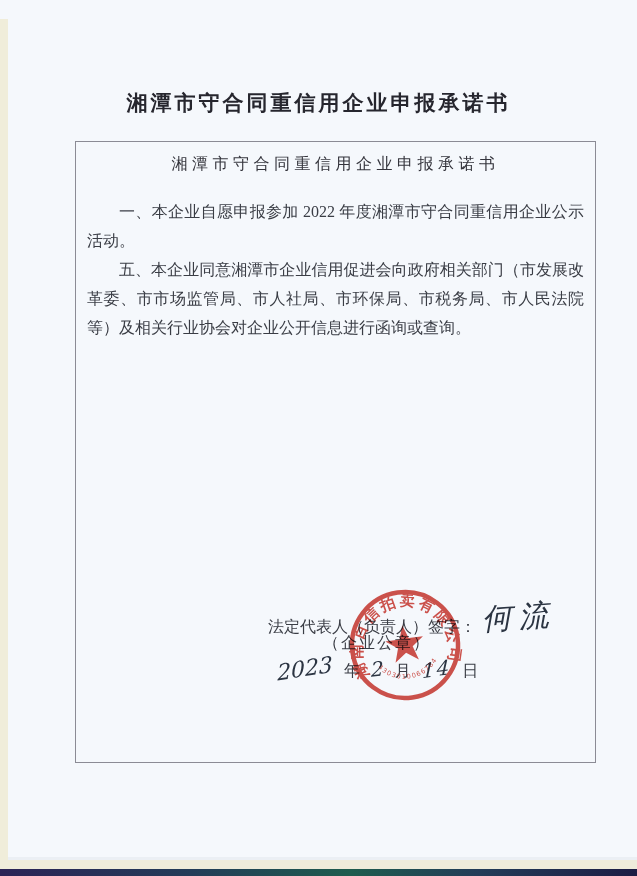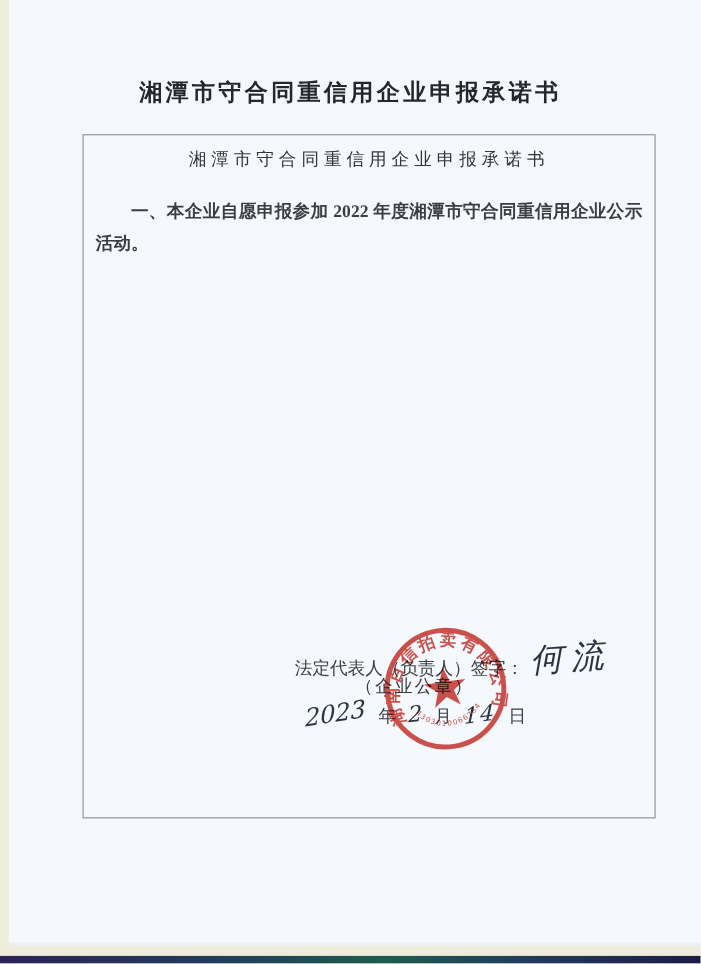--- a/index.html
+++ b/index.html
@@ -1,41 +1,41 @@
 <!DOCTYPE html>
 <html style="--seal-red: #d0443c; --ink-handwriting: #2b3442; --body-text: #3a3d45;"><head>
 <meta charset="utf-8">
 <style>
   html,body { margin:0; padding:0; }
   body {
     width:637px; height:876px; position:relative; overflow:hidden;
     background:#f5f8fc;
     font-family:"Liberation Serif","DejaVu Serif",serif;
   }
-  .page { position:absolute; inset:0; }
+  .page { position:absolute; inset:0;margin-top:19px; }
   .scan-left-strip { position:absolute; left:0; top:0; width:8px; height:876px; background:#f0edda; }
   .scan-bottom-cream { position:absolute; left:0; right:0; bottom:7px; height:9px; background:#efecdb; }
   .scan-bottom-dark { position:absolute; left:0; right:0; bottom:0; height:7px;
     background:linear-gradient(90deg,#2b2356,#233c58 30%,#1e5c4e 55%,#233c58 75%,#1c1c44); }
   .paper-shade { position:absolute; left:8px; right:0; bottom:16px; height:3px; background:#e4eaee; opacity:.6; }
 
   .main-title {
     position:absolute; left:0; top:70px; width:637px; margin:0;
     text-align:center; font-size:21px; font-weight:bold; letter-spacing:3px;
     color:#26262e;
   }
   .doc-box {
     position:absolute; left:75px; top:122px; width:521px; height:622px;
     border:1px solid #8b8b95; box-sizing:border-box;
   }
   .box-title {
     margin:12px 0 0; text-align:center; font-size:16px; font-weight:normal;
     letter-spacing:4.5px; color:#34343c;
   }
-  .letter-body { margin:22px 11px 0; color:var(--body-text,#3a3d45);font-weight:bold; }
+  .letter-body { margin:22px 11px 0; color:var(--body-text,#3a3d45); }
   .letter-body p {
     margin:0; font-size:16px; line-height:29px;
     text-align:justify; text-justify:inter-ideograph; text-indent:2em;
   }
 
   .sig-line { position:absolute; left:192px; top:460px; white-space:nowrap; font-size:16px; color:#3a3d45; }
   .seal-note { position:absolute; left:247px; top:491px; font-size:16px; letter-spacing:2px; color:#3a3d45; }
   .date-line { position:absolute; left:201px; top:514px; white-space:nowrap; font-size:16px; color:#3a3d45; }
   .date-line .printed { margin:0 7px; }
 
@@ -61,20 +61,21 @@
 <div class="page">
   <div class="scan-left-strip"></div>
 
   <h1 class="main-title">湘潭市守合同重信用企业申报承诺书</h1>
 
   <div class="doc-box">
     <h2 class="box-title">湘潭市守合同重信用企业申报承诺书</h2>
 
     <div class="letter-body">
       <p>一、本企业自愿申报参加 2022 年度湘潭市守合同重信用企业公示活动。</p>
+      <p>五、本企业同意湘潭市企业信用促进会向政府相关部门（市发展改革委、市市场监管局、市人社局、市环保局、市税务局、市人民法院等）及相关行业协会对企业公开信息进行函询或查询。</p>
     </div>
 
     <div class="sig-line">
       <span class="printed">法定代表人（负责人）签字：</span><span class="handwriting sig-name">何流</span>
     </div>
 
     <div class="seal-note">（企业公章）</div>
 
     <div class="date-line">
       <span class="handwriting hw-year">2023</span>

